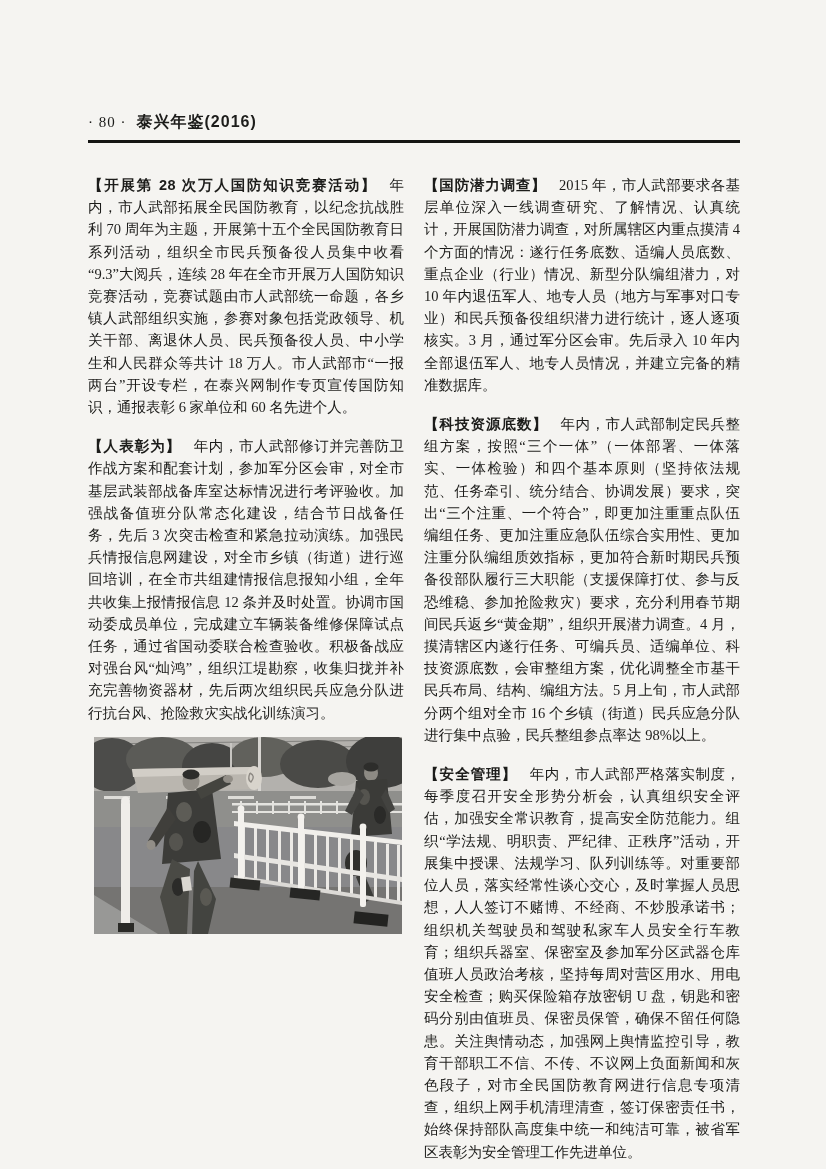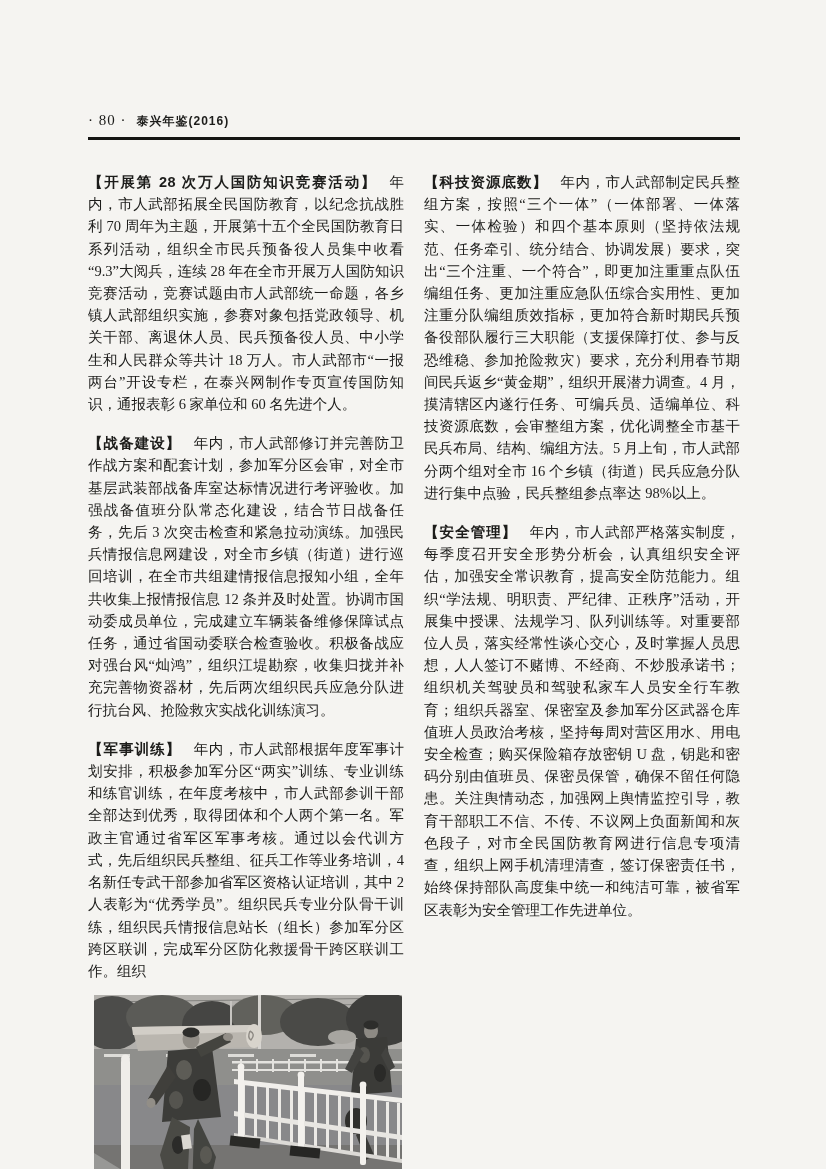--- a/index.html
+++ b/index.html
@@ -9,21 +9,21 @@
     margin:0 auto;
     background:#f5f4f1;
     color:#1c1c1a;
     font-family:"Liberation Serif","DejaVu Serif",serif;
     box-sizing:border-box;
     padding:112px 86px 0 88px;
     overflow:hidden;
   }
   .hdr{display:flex;align-items:baseline;font-size:15px;letter-spacing:1px;}
   .hdr .pgno{font-family:"Liberation Serif",serif;margin-right:10px;}
-  .hdr .book{font-family:"Liberation Sans","DejaVu Sans",sans-serif;font-weight:bold;font-size:12px;}
+  .hdr .book{font-family:"Liberation Sans","DejaVu Sans",sans-serif;font-weight:bold;font-size:16px;}
   .rule{border:0;border-top:3px solid #151513;margin:7px 0 0 0;}
   .cols{display:flex;gap:20px;margin-top:14px;}
   .col{width:316px;font-size:14.5px;line-height:22.2px;text-align:justify;text-justify:inter-ideograph;}
   .para{margin:17px 0 13px 0;}
   .sec-head{
     font-family:"Liberation Sans","DejaVu Sans",sans-serif;
     font-weight:bold;
     margin-right:.85em;
     letter-spacing:.5px;
   }
@@ -43,26 +43,23 @@
 
   <div class="cols">
 
     <div class="col">
 
       <p class="para">
         <span class="sec-head">【开展第 28 次万人国防知识竞赛活动】</span><span>年内，市人武部拓展全民国防教育，以纪念抗战胜利 70 周年为主题，开展第十五个全民国防教育日系列活动，组织全市民兵预备役人员集中收看“9.3”大阅兵，连续 28 年在全市开展万人国防知识竞赛活动，竞赛试题由市人武部统一命题，各乡镇人武部组织实施，参赛对象包括党政领导、机关干部、离退休人员、民兵预备役人员、中小学生和人民群众等共计 18 万人。市人武部市“一报两台”开设专栏，在泰兴网制作专页宣传国防知识，通报表彰 6 家单位和 60 名先进个人。</span>
       </p>
 
       <p class="para">
-        <span class="sec-head">【战备建设】</span><span>年内，市人武部修订并完善防卫作战方案和配套计划，参加军分区会审，对全市基层武装部战备库室达标情况进行考评验收。加强战备值班分队常态化建设，结合节日战备任务，先后 3 次突击检查和紧急拉动演练。加强民兵情报信息网建设，对全市乡镇（街道）进行巡回培训，在全市共组建情报信息报知小组，全年共收集上报情报信息 12 条并及时处置。协调市国动委成员单位，完成建立车辆装备维修保障试点任务，通过省国动委联合检查验收。积极备战应对强台风“灿鸿”，组织江堤勘察，收集归拢并补充完善物资器材，先后两次组织民兵应急分队进行抗台风、抢险救灾实战化训练演习。</span>
-      </p>
-
-      <p class="para">
-        <span class="sec-head">【军事训练】</span><span>年内，市人武部根据年度军事计划安排，积极参加军分区“两实”训练、专业训练和练官训练，在年度考核中，市人武部参训干部全部达到优秀，取得团体和个人两个第一名。军政主官通过省军区军事考核。通过以会代训方式，先后组织民兵整组、征兵工作等业务培训，4 名新任专武干部参加省军区资格认证培训，其中 2 人表彰为“优秀学员”。组织民兵专业分队骨干训练，组织民兵情报信息站长（组长）参加军分区跨区联训，完成军分区防化救援骨干跨区联训工作。组织</span>
-      </p>
+        <span class="sec-head">【人表彰为】</span><span>年内，市人武部修订并完善防卫作战方案和配套计划，参加军分区会审，对全市基层武装部战备库室达标情况进行考评验收。加强战备值班分队常态化建设，结合节日战备任务，先后 3 次突击检查和紧急拉动演练。加强民兵情报信息网建设，对全市乡镇（街道）进行巡回培训，在全市共组建情报信息报知小组，全年共收集上报情报信息 12 条并及时处置。协调市国动委成员单位，完成建立车辆装备维修保障试点任务，通过省国动委联合检查验收。积极备战应对强台风“灿鸿”，组织江堤勘察，收集归拢并补充完善物资器材，先后两次组织民兵应急分队进行抗台风、抢险救灾实战化训练演习。</span>
+      </p>
+
 
       <figure>
         <svg class="photo-frame" viewBox="0 0 308 197" role="img">
 
           <rect x="0" y="0" width="308" height="54" fill="#b3b1ad"></rect>
           <line x1="0" y1="7" x2="308" y2="3" stroke="#6d6d6a" stroke-width="0.7"></line>
           <line x1="0" y1="13" x2="308" y2="9" stroke="#6d6d6a" stroke-width="0.7"></line>
           <ellipse cx="18" cy="28" rx="32" ry="27" fill="#4c4c4a"></ellipse>
           <ellipse cx="68" cy="22" rx="36" ry="22" fill="#5b5b57"></ellipse>
           <ellipse cx="118" cy="30" rx="30" ry="24" fill="#454543"></ellipse>
@@ -177,20 +174,23 @@
             <rect x="88" y="140" width="9" height="14" fill="#dad7d1" transform="rotate(-8 92 147)"></rect>
           </g>
         </svg>
 
       </figure>
     </div>
 
     <div class="col">
 
 
+      <p class="para">
+        <span class="sec-head">【国防潜力调查】</span><span>2015 年，市人武部要求各基层单位深入一线调查研究、了解情况、认真统计，开展国防潜力调查，对所属辖区内重点摸清 4 个方面的情况：遂行任务底数、适编人员底数、重点企业（行业）情况、新型分队编组潜力，对 10 年内退伍军人、地专人员（地方与军事对口专业）和民兵预备役组织潜力进行统计，逐人逐项核实。3 月，通过军分区会审。先后录入 10 年内全部退伍军人、地专人员情况，并建立完备的精准数据库。</span>
+      </p>
 
       <p class="para">
         <span class="sec-head">【科技资源底数】</span><span>年内，市人武部制定民兵整组方案，按照“三个一体”（一体部署、一体落实、一体检验）和四个基本原则（坚持依法规范、任务牵引、统分结合、协调发展）要求，突出“三个注重、一个符合”，即更加注重重点队伍编组任务、更加注重应急队伍综合实用性、更加注重分队编组质效指标，更加符合新时期民兵预备役部队履行三大职能（支援保障打仗、参与反恐维稳、参加抢险救灾）要求，充分利用春节期间民兵返乡“黄金期”，组织开展潜力调查。4 月，摸清辖区内遂行任务、可编兵员、适编单位、科技资源底数，会审整组方案，优化调整全市基干民兵布局、结构、编组方法。5 月上旬，市人武部分两个组对全市 16 个乡镇（街道）民兵应急分队进行集中点验，民兵整组参点率达 98%以上。</span>
       </p>
 
       <p class="para">
         <span class="sec-head">【安全管理】</span><span>年内，市人武部严格落实制度，每季度召开安全形势分析会，认真组织安全评估，加强安全常识教育，提高安全防范能力。组织“学法规、明职责、严纪律、正秩序”活动，开展集中授课、法规学习、队列训练等。对重要部位人员，落实经常性谈心交心，及时掌握人员思想，人人签订不赌博、不经商、不炒股承诺书；组织机关驾驶员和驾驶私家车人员安全行车教育；组织兵器室、保密室及参加军分区武器仓库值班人员政治考核，坚持每周对营区用水、用电安全检查；购买保险箱存放密钥 U 盘，钥匙和密码分别由值班员、保密员保管，确保不留任何隐患。关注舆情动态，加强网上舆情监控引导，教育干部职工不信、不传、不议网上负面新闻和灰色段子，对市全民国防教育网进行信息专项清查，组织上网手机清理清查，签订保密责任书，始终保持部队高度集中统一和纯洁可靠，被省军区表彰为安全管理工作先进单位。</span>
       </p>
 
     </div>

